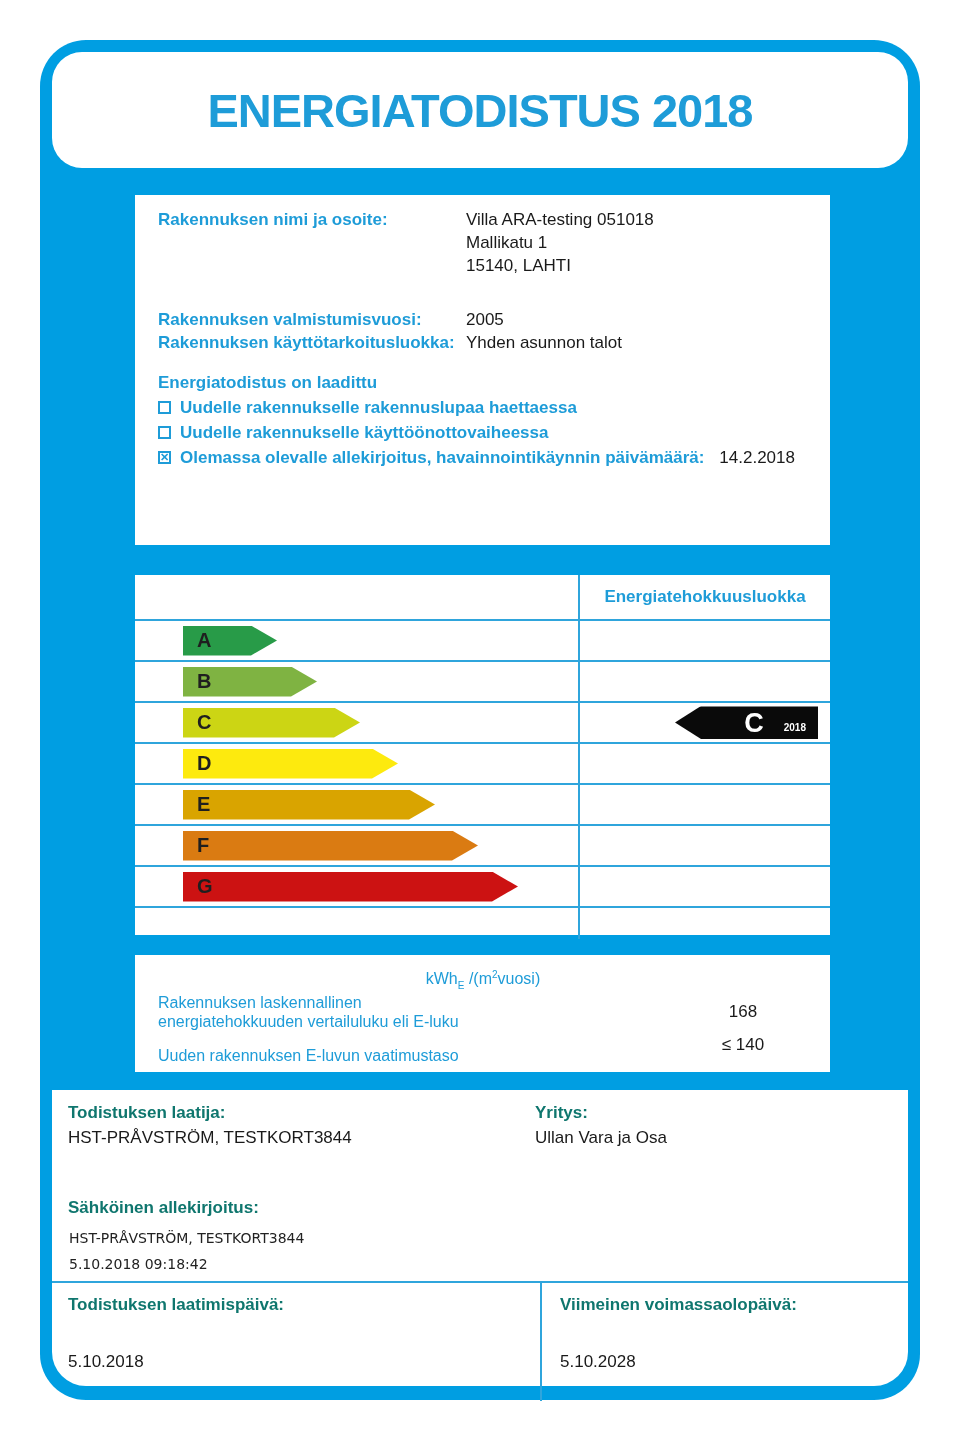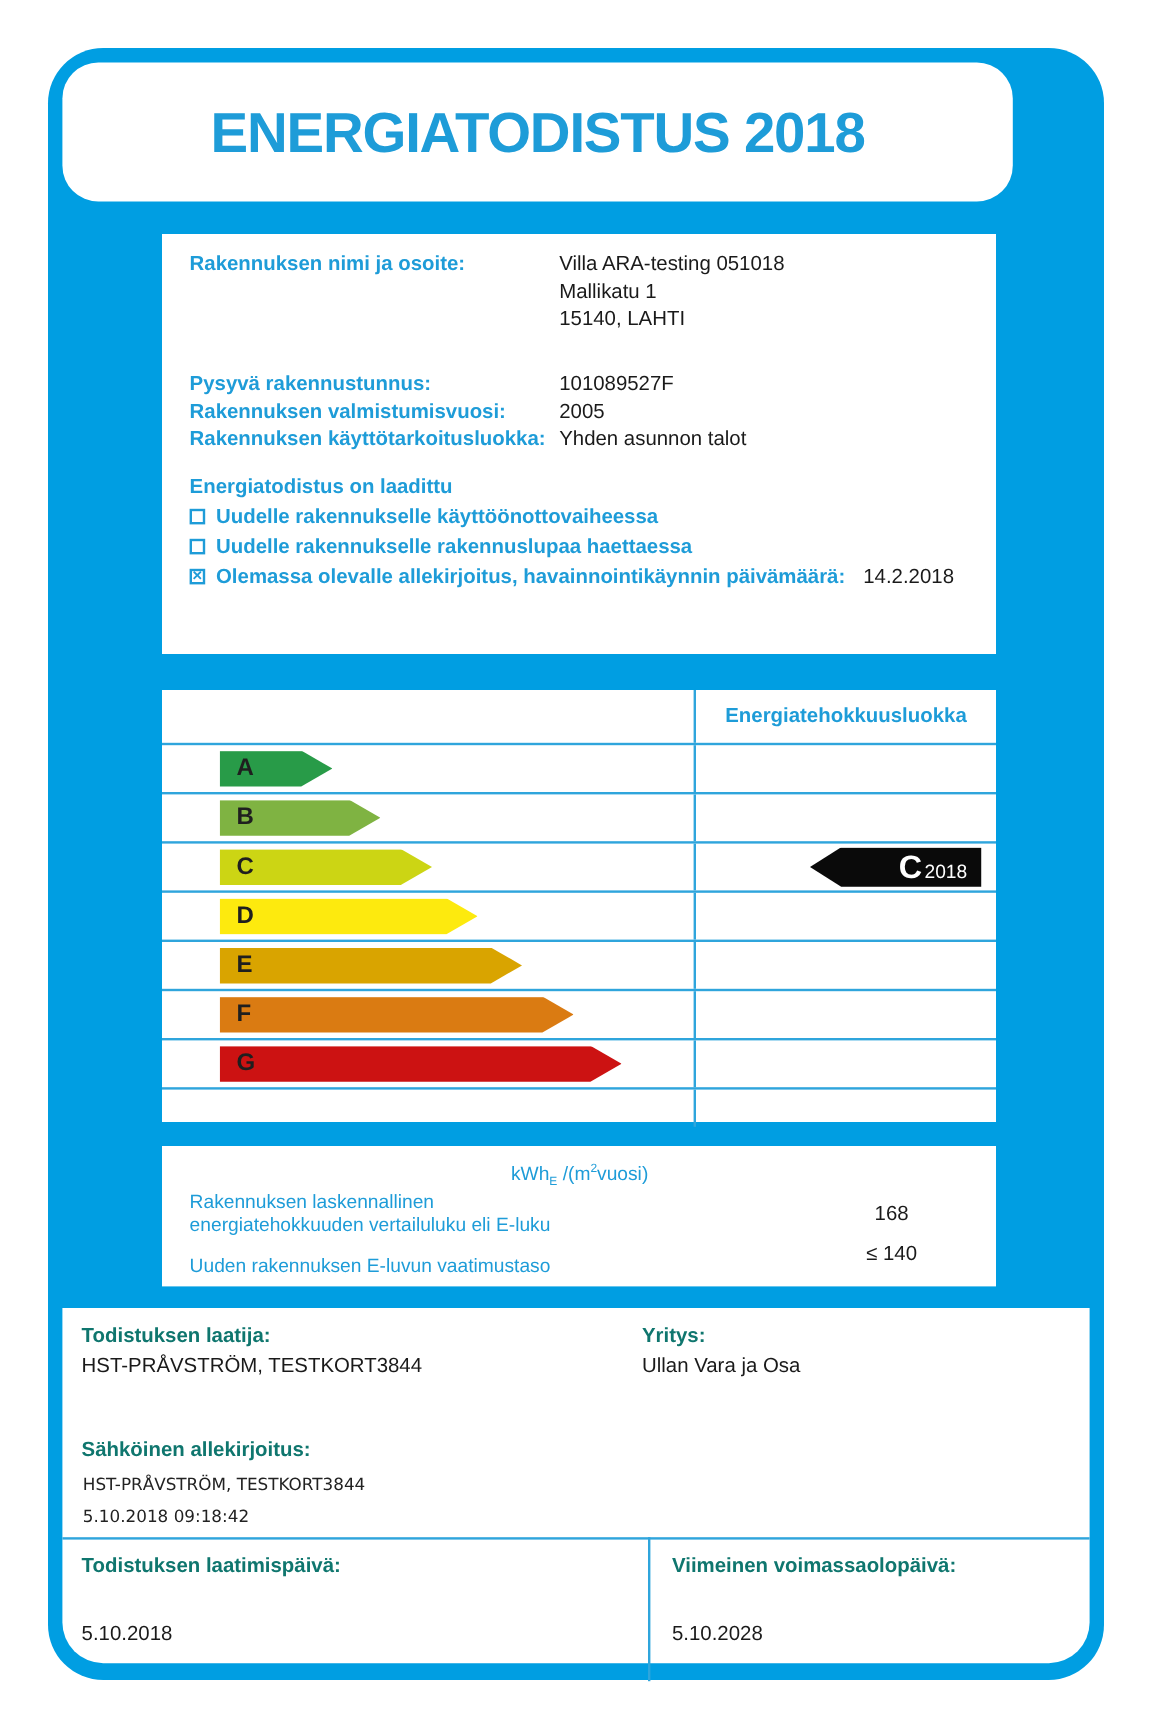--- a/index.html
+++ b/index.html
@@ -13,21 +13,21 @@
   .page { position: absolute; left: 0; top: 0; width: 960px; height: 1430px; }
 
   
   .card {
     position: absolute; left: 40px; top: 40px; width: 880px; height: 1360px;
     background: #009ee2; border-radius: 46px;
   }
 
   
   .title-box {
-    position: absolute; left: 12px; top: 12px; width: 792px; height: 116px;
+    position: absolute; left: 12px; top: 12px; width: 856px; height: 116px;
     background: #ffffff; border-radius: 30px;
     display: flex; align-items: center; justify-content: center;
   }
   .title-box h1 {
     color: #1e9cd8; font-size: 47px; font-weight: bold; letter-spacing: -1px;
   }
 
   
   .info-box {
     position: absolute; left: 95px; top: 155px; width: 695px; height: 350px;
@@ -70,21 +70,21 @@
     clip-path: polygon(0 0, calc(100% - 26px) 0, 100% 50%, calc(100% - 26px) 100%, 0 100%);
     font-size: 20px; font-weight: bold; color: #1f1f1f;
   }
   .rating-indicator {
     position: absolute; right: 12px; top: 50%; transform: translateY(-50%);
     width: 143px; height: 33px; background: #0a0a0a; color: #ffffff;
     clip-path: polygon(26px 0, 100% 0, 100% 100%, 26px 100%, 0 50%);
     display: flex; align-items: center; justify-content: flex-end; padding-right: 12px;
   }
   .rating-letter { font-size: 27px; font-weight: bold; line-height: 1; }
-  .rating-year { font-size: 16px; font-weight: normal; margin-left: 2px; margin-top: 9px; }
+  .rating-year { font-size: 10px; font-weight: bold; margin-left: 20px; margin-top: 9px; }
 
   
   .enumber-box {
     position: absolute; left: 95px; top: 915px; width: 695px; height: 117px;
     background: #ffffff; padding: 14px 22px 0 23px;
   }
   .unit-line { text-align: center; color: #1e9cd8; font-size: 16px; padding-right: 0px; }
   .unit-line sub { font-size: 10px; }
   .unit-line sup { font-size: 10px; }
   .e-grid { display: flex; margin-top: 2px; }
@@ -131,43 +131,39 @@
         <span class="lbl">Rakennuksen nimi ja osoite:</span>
         <div class="addr-lines">
           <div>Villa ARA-testing 051018</div>
           <div>Mallikatu 1</div>
           <div>15140, LAHTI</div>
         </div>
       </div>
 
       <div class="id-group">
         <div class="info-row">
-          <span class="lbl">Pysyvä rakennustunnus:</span>
-          <span>101089527F</span>
-        </div>
-        <div class="info-row">
           <span class="lbl">Rakennuksen valmistumisvuosi:</span>
           <span>2005</span>
         </div>
         <div class="info-row">
           <span class="lbl">Rakennuksen käyttötarkoitusluokka:</span>
           <span>Yhden asunnon talot</span>
         </div>
       </div>
 
 
       <div class="issued-heading lbl">Energiatodistus on laadittu</div>
 
       <div class="cb-row">
         <span class="cb-box"></span>
-        <span class="lbl">Uudelle rakennukselle käyttöönottovaiheessa</span>
+        <span class="lbl">Uudelle rakennukselle rakennuslupaa haettaessa</span>
       </div>
       <div class="cb-row">
         <span class="cb-box"></span>
-        <span class="lbl">Uudelle rakennukselle rakennuslupaa haettaessa</span>
+        <span class="lbl">Uudelle rakennukselle käyttöönottovaiheessa</span>
       </div>
       <div class="cb-row">
         <span class="cb-box">✕</span>
         <span class="lbl">Olemassa olevalle allekirjoitus, havainnointikäynnin päivämäärä:</span>
         <span class="cb-value">14.2.2018</span>
       </div>
     </div>
 
     <div class="scale-box">
       <div class="scale-header">

